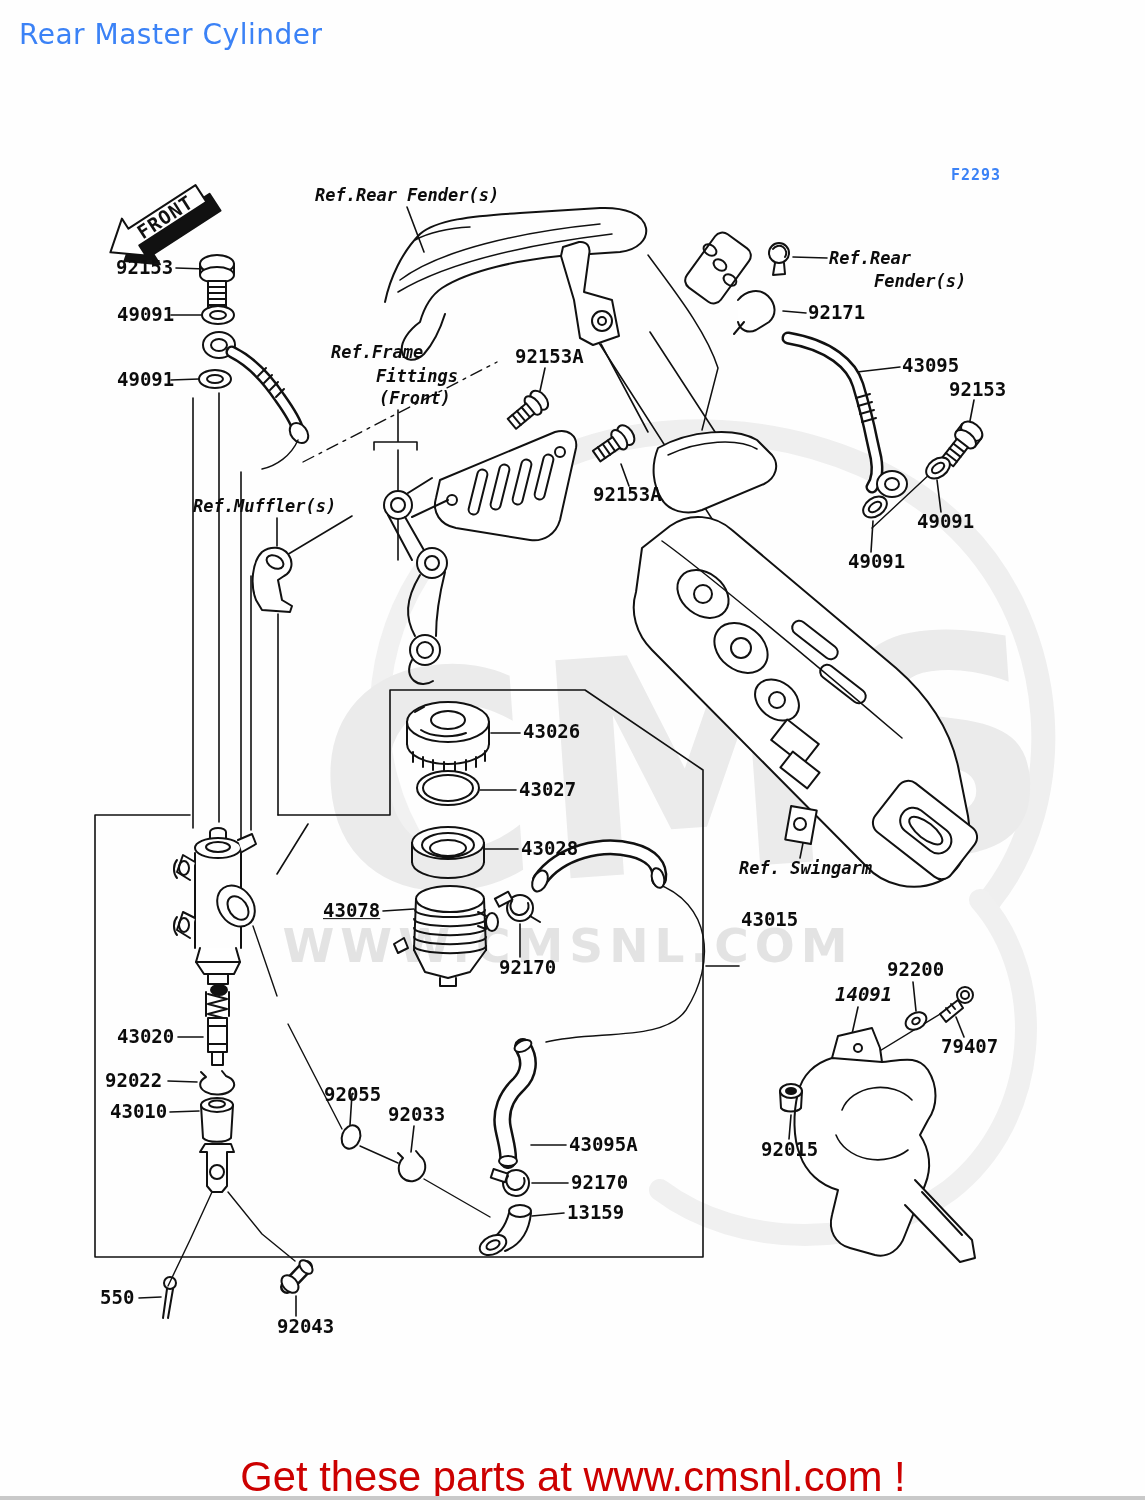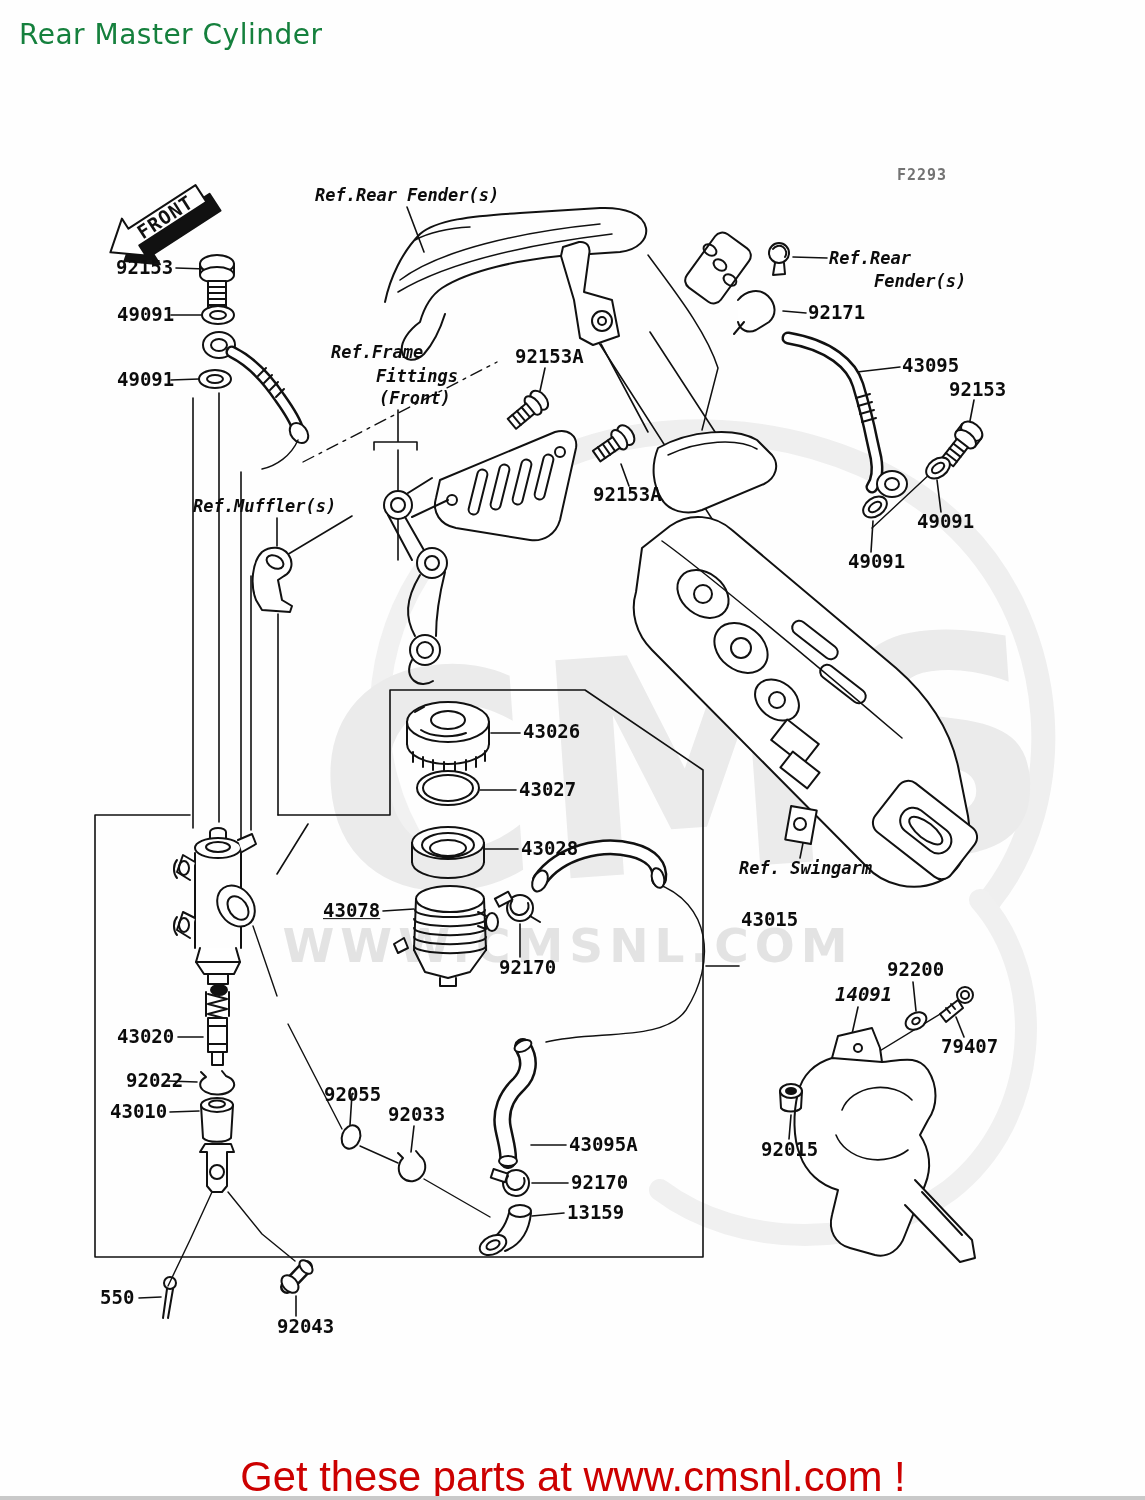--- a/index.html
+++ b/index.html
@@ -1,22 +1,22 @@
 <!DOCTYPE html>
 <html><head>
 <meta charset="utf-8">
 <style>
   html,body{margin:0;padding:0;background:#ffffff;}
   #stage{position:relative;width:1145px;height:1500px;background:#fefefe;overflow:hidden;
          font-family:"DejaVu Sans",sans-serif;}
   #art{position:absolute;left:0;top:0;width:1145px;height:1500px;}
   #page-title{position:absolute;left:19px;top:18px;font:400 28px "DejaVu Sans",sans-serif;
-              color:#15803d;letter-spacing:.5px;white-space:pre;}
-  #fig-code{position:absolute;left:897px;top:166px;font:700 15px "DejaVu Sans Mono",monospace;
-            color:#737373;letter-spacing:1px;}
+              color:#3b82f6;letter-spacing:.5px;white-space:pre;}
+  #fig-code{position:absolute;left:951px;top:166px;font:700 15px "DejaVu Sans Mono",monospace;
+            color:#3b82f6;letter-spacing:1px;}
   #labels{position:absolute;left:0;top:0;width:100%;height:100%;pointer-events:none;}
   .plbl{position:absolute;transform:translateY(-52%);font:700 19px "DejaVu Sans Mono",monospace;
         color:#0c0c0c;white-space:pre;line-height:1;}
   .plbl.ref{font-size:17px;font-style:italic;}
   #banner{position:absolute;left:50%;top:1452px;transform:translateX(-50%) scaleX(.97);
           font:400 43px "Liberation Sans",sans-serif;color:#cc0000;white-space:pre;}
   #bottom-edge{position:absolute;left:0;bottom:0;width:100%;height:4px;background:#c9c9c9;}
   svg text{user-select:none;}
 </style>
 </head>
@@ -390,21 +390,21 @@
       <div class="plbl" style="left: 519px; top: 790px;">43027</div>
       <div class="plbl" style="left: 521px; top: 849px;">43028</div>
       <div class="plbl" style="left: 323px; top: 911px; text-decoration: underline;">43078</div>
       <div class="plbl" style="left: 499px; top: 968px;">92170</div>
       <div class="plbl ref" style="left: 739px; top: 869px;">Ref. Swingarm</div>
       <div class="plbl" style="left: 741px; top: 920px;">43015</div>
       <div class="plbl" style="left: 887px; top: 970px;">92200</div>
       <div class="plbl" style="left: 835px; top: 995px; font-style: italic;">14091</div>
       <div class="plbl" style="left: 941px; top: 1047px;">79407</div>
       <div class="plbl" style="left: 117px; top: 1037px;">43020</div>
-      <div class="plbl" style="left: 126px; top: 1081px;">92022</div>
+      <div class="plbl" style="left: 105px; top: 1081px;">92022</div>
       <div class="plbl" style="left: 110px; top: 1112px;">43010</div>
       <div class="plbl" style="left: 324px; top: 1083px; margin-top: 12px;">92055</div>
       <div class="plbl" style="left: 388px; top: 1115px;">92033</div>
       <div class="plbl" style="left: 569px; top: 1145px;">43095A</div>
       <div class="plbl" style="left: 571px; top: 1183px;">92170</div>
       <div class="plbl" style="left: 567px; top: 1213px;">13159</div>
       <div class="plbl" style="left: 761px; top: 1150px;">92015</div>
       <div class="plbl" style="left: 100px; top: 1298px;">550</div>
       <div class="plbl" style="left: 277px; top: 1327px;">92043</div>
     </div>

